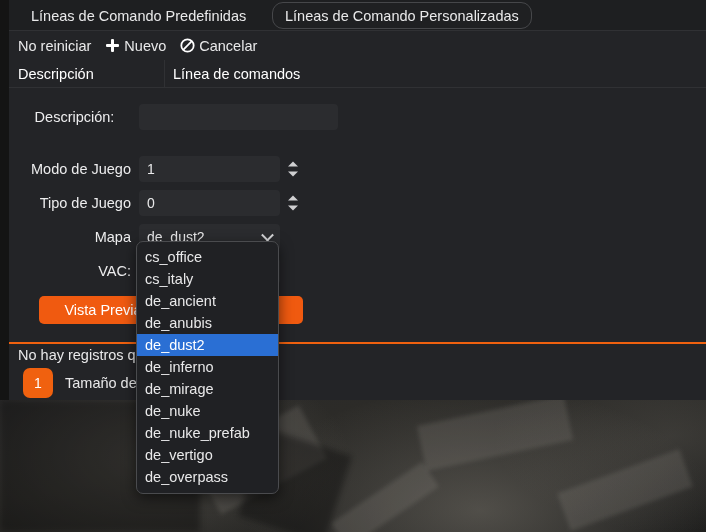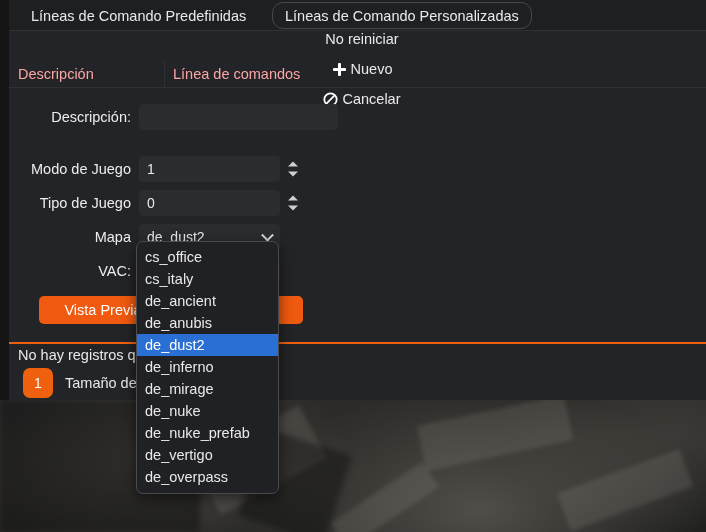--- a/index.html
+++ b/index.html
@@ -74,53 +74,52 @@
   }
 
   
   #toolbar {
     height: 29px;
     display: flex; align-items: center;
     gap: 14px;
     padding-left: 9px;
     font-size: 14.5px;
     color: #e9e9ea;
-    flex-direction: column;
   }
   .tool { display: flex; align-items: center; gap: 4px; white-space: nowrap; }
   .plus-icon {
     width: 15px; height: 15px; position: relative; display: inline-block;
   }
   .plus-icon::before, .plus-icon::after {
     content: ""; position: absolute; background: #fff; border-radius: 1px;
   }
   .plus-icon::before { left: 6px; top: 1px; width: 3px; height: 13px; }
   .plus-icon::after  { top: 6px; left: 1px; height: 3px; width: 13px; }
   .ban-icon { width: 15px; height: 15px; }
 
   
   #table-head {
     height: 28px;
     display: flex; align-items: center;
     border-bottom: 1px solid #303134;
-    font-size: 14.5px; color: #fca5a5;
+    font-size: 14.5px; color: #ffffff;
   }
   #table-head .col1 { width: 155px; padding-left: 9px; }
   #table-head .col2 { padding-left: 8px; border-left: 1px solid #303134; height: 100%;
                       display: flex; align-items: center; flex: 1; }
 
   
   #form { position: relative; padding-top: 10px; }
 
   .row { display: flex; align-items: center; height: 30px; }
   .row-label {
     width: 130px; text-align: right; padding-right: 8px;
     color: #ededee; font-size: 14.5px; white-space: nowrap;
   }
-  .row-label.left { text-align: right; padding-left: 9px; width: 130px; }
+  .row-label.left { text-align: center; padding-left: 9px; width: 130px; }
 
   .txtbox {
     background: #2b2c2f;
     border: none; border-radius: 4px;
     height: 26px;
     color: #e9e9ea;
     font-size: 14px;
     font-family: "Liberation Sans", sans-serif;
     padding: 0 8px;
     outline: none;

